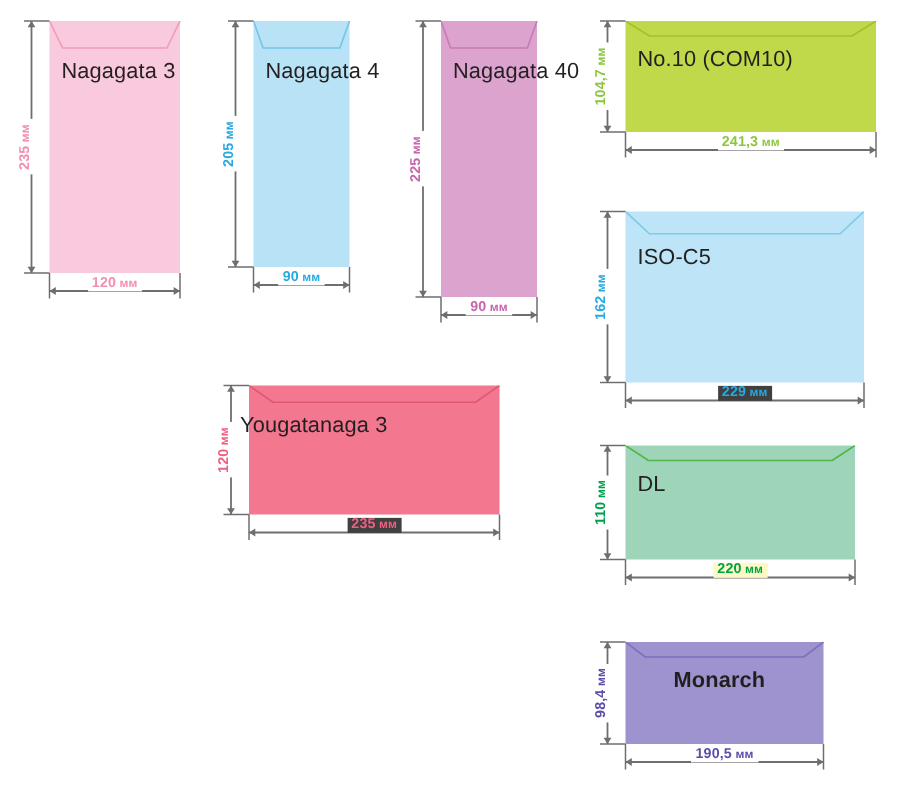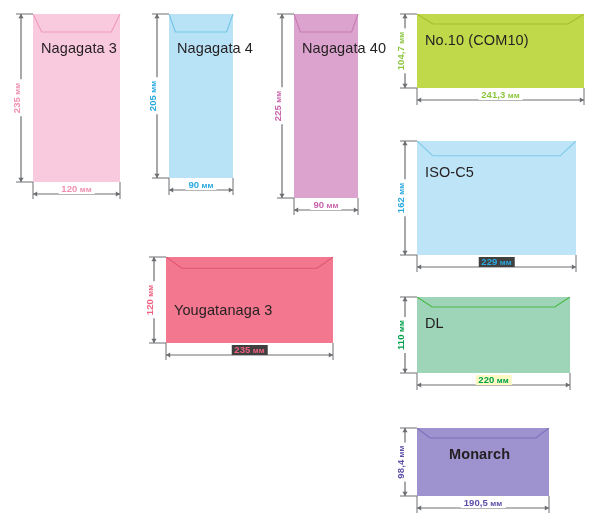--- a/index.html
+++ b/index.html
@@ -125,21 +125,21 @@
         </g>
       </svg>
       <div class="dim-text" style="color: rgb(201, 100, 173); left: 326px; top: 205px; transform: translate(-50%, -50%); background: rgb(255, 255, 255); padding: 0px 3px;"><span>90</span><span class="u"> мм</span></div>
       <div class="dim-text vert" style="color: rgb(201, 100, 173); left: 278px; top: 106px; transform: rotate(-90deg) translate(-50%, -50%); background: rgb(255, 255, 255); padding: 0px 3px;"><span>225</span><span class="u"> мм</span></div>
     </div>
     <div class="env-group" style="left: 0px; top: 0px; width: 602px; height: 528px; pointer-events: none;">
       <div class="env-body" style="left: 166px; top: 257px; width: 167px; height: 86px; background: rgb(242, 119, 143); pointer-events: auto;"></div>
       <svg width="169" height="15.18" class="env-flap" style="left: 166px; top: 257px;">
         <polyline points="0,0 16,11.18 151,11.18 167,0" fill="none" stroke="#e05874" stroke-width="1.1" stroke-linejoin="round"></polyline>
       </svg>
-      <div class="env-label" style="left: 174px; top: 277.18px; margin-top: 26px;">Yougatanaga 3</div>
+      <div class="env-label" style="left: 160px; top: 277.18px;">Yougatanaga 3</div>
       <svg width="602" height="528" class="dim-svg">
         <line x1="166" y1="343" x2="166" y2="360" stroke="#6d6e71" stroke-width="1"></line>
         <line x1="333" y1="343" x2="333" y2="360" stroke="#6d6e71" stroke-width="1"></line>
         <line x1="166" y1="257" x2="149" y2="257" stroke="#6d6e71" stroke-width="1"></line>
         <line x1="166" y1="343" x2="149" y2="343" stroke="#6d6e71" stroke-width="1"></line>
         <g>
           <line x1="166" y1="355" x2="333" y2="355" stroke="#6d6e71" stroke-width="1.2"></line>
           <polygon points="166,355 170.2,352.4 170.2,357.6" fill="#6d6e71"></polygon>
           <polygon points="333,355 328.8,352.4 328.8,357.6" fill="#6d6e71"></polygon>
         </g>

